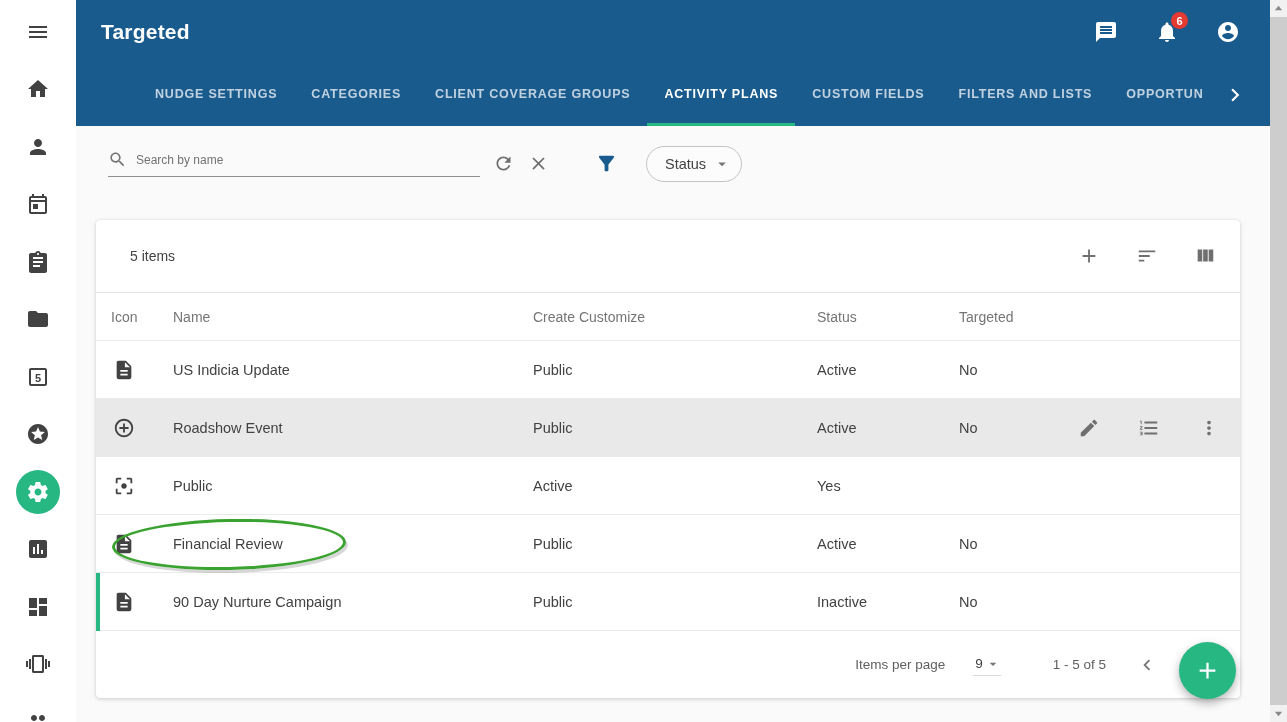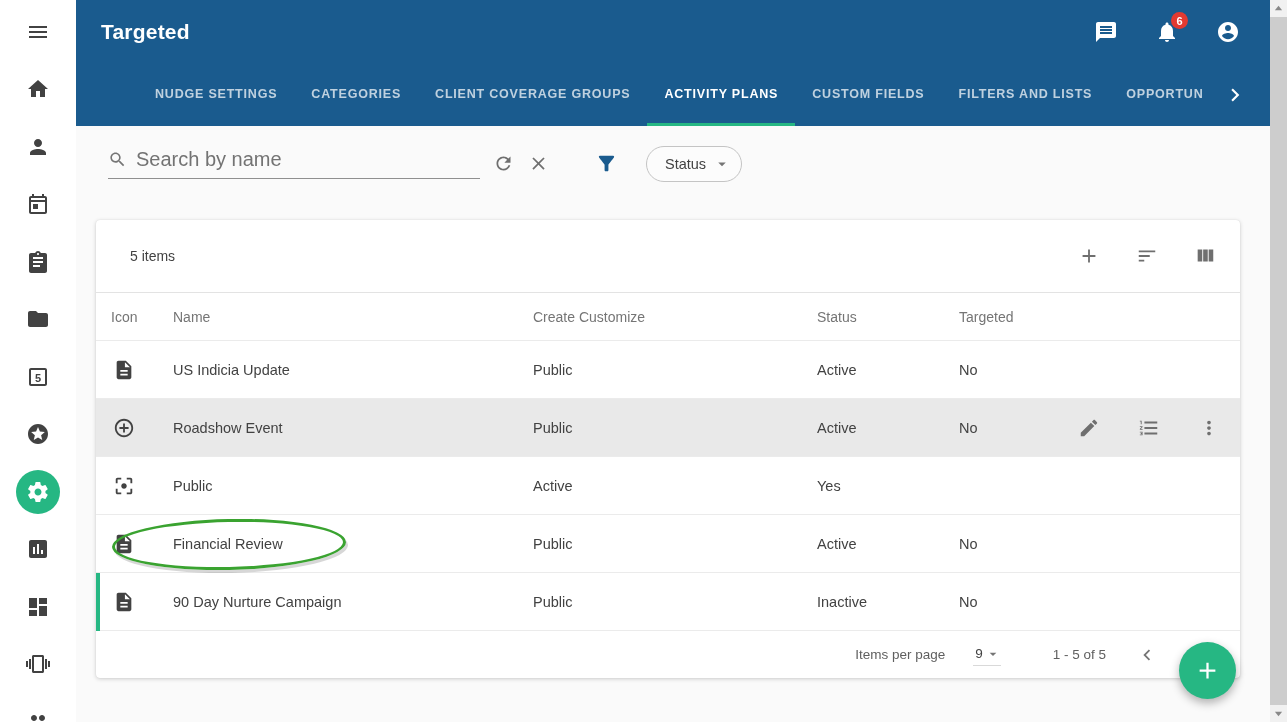--- a/index.html
+++ b/index.html
@@ -29,21 +29,21 @@
   .tabs { height:62px; display:flex; align-items:stretch; padding-left:62px; }
   .tab { display:flex; align-items:center; padding:0 17px; font-family:inherit; font-size:12.5px; font-weight:700; letter-spacing:.8px; color:rgba(255,255,255,.72); background:none; border:none; border-bottom:3px solid transparent; cursor:pointer; white-space:nowrap; }
   .tab.active { color:#fff; border-bottom-color:var(--accent-teal,#26b783); }
   .tabs-chevron { margin-left:auto; align-self:center; margin-right:22px; background:none; border:none; color:#fff; display:flex; cursor:pointer; }
   .tabs-chevron svg { width:26px; height:26px; fill:currentColor; }
 
   
   .toolbar { flex:0 0 75px; display:flex; align-items:center; padding-left:32px; background:#fafafa; }
   .search-field { display:flex; align-items:center; width:372px; border-bottom:1px solid #8f8f8f; padding-bottom:7px; gap:9px; }
   .search-field .mag { width:19px; height:19px; fill:#757575; }
-  .search-input { border:none; outline:none; background:transparent; flex:1; font-family:inherit; font-size:20px; color:#424242; }
+  .search-input { border:none; outline:none; background:transparent; flex:1; font-family:inherit; font-size:12px; color:#424242; }
   .search-input::placeholder { color:#737373; }
   .tool-btn { background:none; border:none; display:flex; color:#6f6f6f; cursor:pointer; padding:0; }
   .tool-btn svg { width:21px; height:21px; fill:currentColor; }
   .refresh-btn { margin-left:13px; }
   .close-btn { margin-left:14px; }
   .filter-btn { margin-left:46px; color:var(--header-blue,#1a5b8e); }
   .filter-btn svg { width:23px; height:23px; }
   .status-chip { margin-left:28px; height:36px; border:1px solid #c4c4c4; border-radius:18px; background:#fcfcfc; display:flex; align-items:center; gap:7px; padding:0 10px 0 18px; font-family:inherit; font-size:14.5px; color:#424242; cursor:pointer; }
   .status-chip svg { width:18px; height:18px; fill:#757575; }
 
@@ -56,21 +56,21 @@
 
   .trow { display:grid; grid-template-columns:62px 360px 284px 142px 130px 1fr; align-items:center; padding-left:15px; height:58px; border-top:1px solid #ebebeb; font-size:14.5px; color:#424242; position:relative; }
   .thead { height:48px; font-size:14px; color:#757575; border-top:1px solid #e3e3e3; }
   .cell-icon { display:flex; }
   .cell-icon svg { width:22px; height:22px; fill:#424242; margin-left:2px; }
   .row-highlight { background:#e9e9e9; }
   .row-accent::before { content:""; position:absolute; left:0; top:0; bottom:-1px; width:4px; background:var(--accent-teal,#26b783); }
   .row-actions { position:absolute; right:20px; top:0; bottom:0; display:flex; align-items:center; gap:38px; color:#5f5f5f; }
   .row-actions .tool-btn svg { width:22px; height:22px; }
 
-  .tfoot { height:48px; display:flex; align-items:center; justify-content:flex-end; border-top:1px solid #ebebeb; padding-right:82px; font-size:13.5px; color:#5f5f5f; }
+  .tfoot { height:68px; display:flex; align-items:center; justify-content:flex-end; border-top:1px solid #ebebeb; padding-right:82px; font-size:13.5px; color:#5f5f5f; }
   .pp-select { margin-left:28px; display:flex; align-items:center; gap:2px; background:none; border:none; border-bottom:1px solid #d9d9d9; font-family:inherit; font-size:13.5px; color:#424242; padding:2px 0 3px 2px; cursor:pointer; }
   .pp-select svg { width:16px; height:16px; fill:#757575; }
   .range { margin-left:52px; }
   .page-prev { margin-left:30px; background:none; border:none; color:#757575; display:flex; cursor:pointer; }
   .page-prev svg { width:22px; height:22px; fill:currentColor; }
 
   .fab { position:absolute; right:34px; bottom:23px; width:57px; height:57px; border-radius:50%; background:var(--accent-teal,#26b783); border:none; color:#fff; display:flex; align-items:center; justify-content:center; box-shadow:0 4px 10px rgba(0,0,0,.3); cursor:pointer; z-index:6; }
   .fab svg { width:27px; height:27px; fill:#fff; }
 
   

